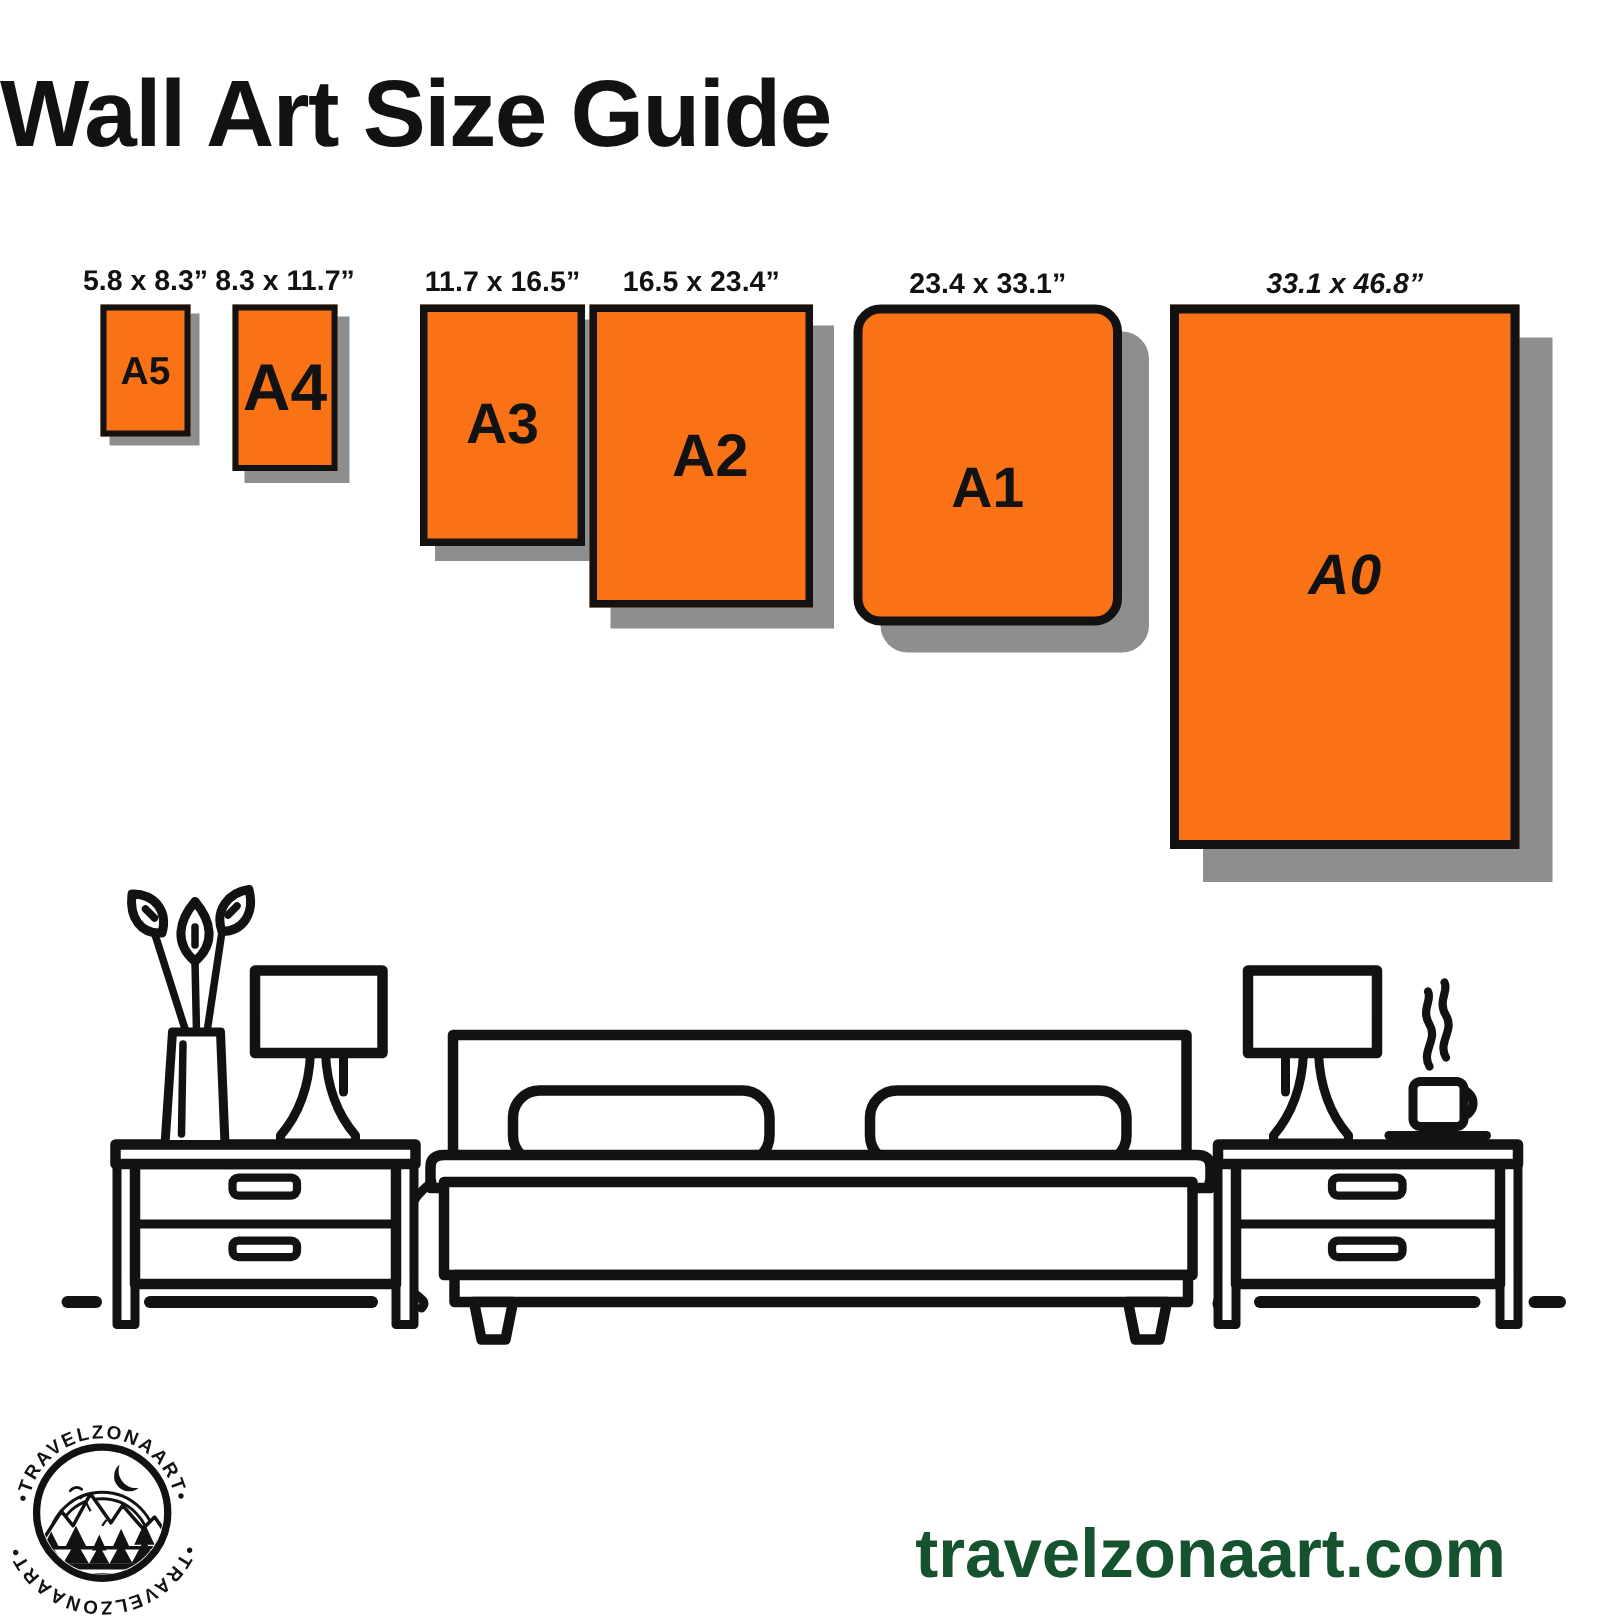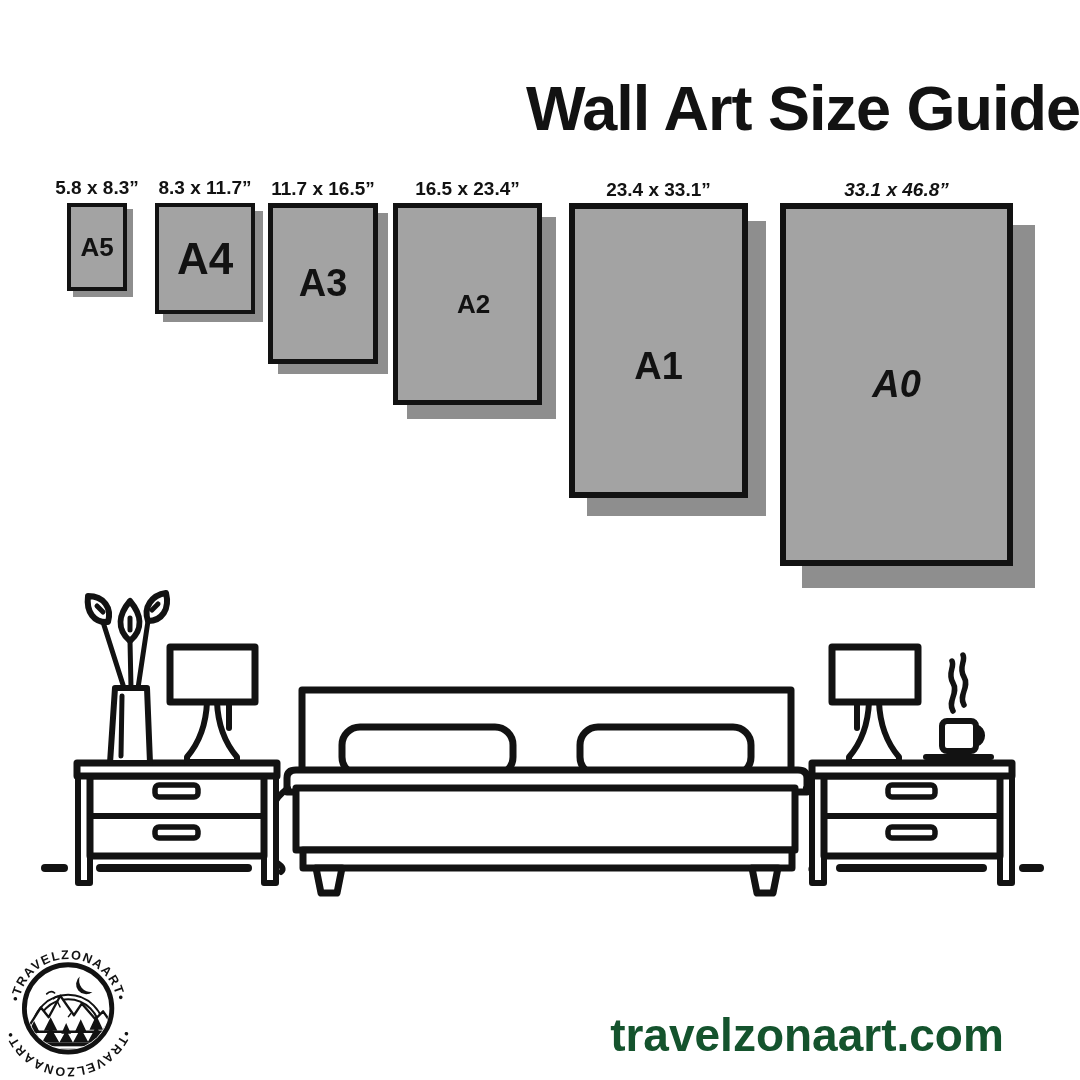--- a/index.html
+++ b/index.html
@@ -2,25 +2,25 @@
 <html><head>
 <meta charset="utf-8">
 <style>
   html,body{margin:0;padding:0;}
   body{
     width:1080px;height:1080px;position:relative;overflow:hidden;
     background:#ffffff;color:#121212;
     font-family:"Liberation Sans","DejaVu Sans",sans-serif;
   }
   .title{
-    position:absolute;left:0;top:40px;width:1080px;text-align:right;
-    font-size:63px;font-weight:700;letter-spacing:-1px;color:#121212;margin-top:32px;
+    position:absolute;left:0;top:40px;width:1080px;text-align:left;
+    font-size:63px;font-weight:700;letter-spacing:-1px;color:#121212;
   }
   .paper{
-    position:absolute;box-sizing:border-box;background:#a3a3a3;
+    position:absolute;box-sizing:border-box;background:#f97316;
     border:4px solid #121212;display:flex;align-items:center;justify-content:center;
   }
   .paper .size-label{font-weight:700;color:#121212;}
   .paper .dim{
     position:absolute;bottom:calc(100% + 8px);left:50%;transform:translateX(-50%);
     white-space:nowrap;font-size:19px;font-weight:700;color:#121212;
   }
   svg{position:absolute;display:block;}
   .website{
     position:absolute;left:540px;top:1008px;width:534px;text-align:center;
@@ -30,33 +30,33 @@
 </style>
 </head>
 <body>
 
 <div class="title">Wall Art Size Guide</div>
 
 <div class="paper" style="left:67px;top:203px;width:60px;height:88px;border-width:4px;box-shadow:6px 6px 0 0 #8e8e8e;">
   <div class="dim">5.8 x 8.3”</div>
   <div class="size-label" style="font-size:26px;">A5</div>
 </div>
-<div class="paper" style="left:155px;top:203px;width:100px;height:111px;border-width:4px;box-shadow:8px 8px 0 0 #8e8e8e;">
+<div class="paper" style="left:155px;top:203px;width:70px;height:111px;border-width:4px;box-shadow:8px 8px 0 0 #8e8e8e;">
   <div class="dim">8.3 x 11.7”</div>
   <div class="size-label" style="font-size:44px;">A4</div>
 </div>
-<div class="paper" style="left:268px;top:203px;width:110px;height:161px;border-width:5px;box-shadow:10px 10px 0 0 #8e8e8e;justify-content:center;">
+<div class="paper" style="left:280px;top:203px;width:110px;height:161px;border-width:5px;box-shadow:10px 10px 0 0 #8e8e8e;justify-content:center;">
   <div class="dim">11.7 x 16.5”</div>
   <div class="size-label" style="font-size:38px;">A3</div>
 </div>
 <div class="paper" style="left:393px;top:203px;width:149px;height:202px;border-width:5px;box-shadow:14px 14px 0 0 #8e8e8e;padding-left:12px;">
   <div class="dim">16.5 x 23.4”</div>
-  <div class="size-label" style="font-size:26px;">A2</div>
+  <div class="size-label" style="font-size:40px;">A2</div>
 </div>
-<div class="paper" style="left:569px;top:203px;width:179px;height:295px;border-width:6px;box-shadow:18px 18px 0 0 #8e8e8e;">
+<div class="paper" style="left:569px;top:203px;width:179px;height:214px;border-width:6px;box-shadow:18px 18px 0 0 #8e8e8e;border-radius:18px;">
   <div class="dim">23.4 x 33.1”</div>
   <div class="size-label" style="font-size:38px;margin-top:32px;">A1</div>
 </div>
 <div class="paper" style="left:780px;top:203px;width:233px;height:363px;border-width:6px;box-shadow:22px 22px 0 0 #8e8e8e;font-style:italic;">
   <div class="dim">33.1 x 46.8”</div>
   <div class="size-label" style="font-size:38px;">A0</div>
 </div>
 
 <svg style="left:0;top:580px;" width="1080" height="335" viewBox="0 580 1080 335" fill="none" stroke="#121212" stroke-width="7" stroke-linecap="round" stroke-linejoin="round">
 

